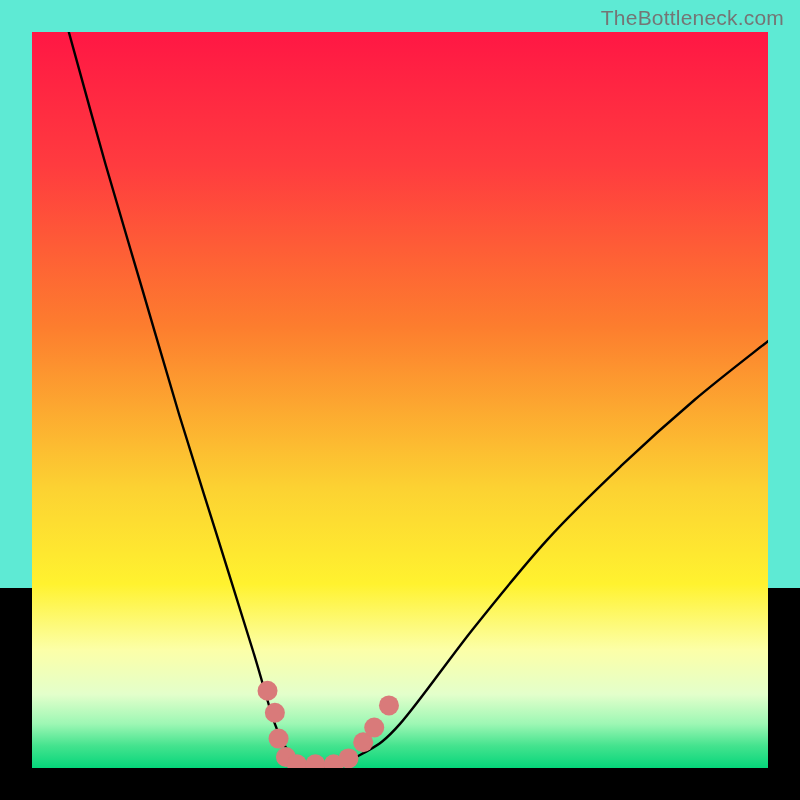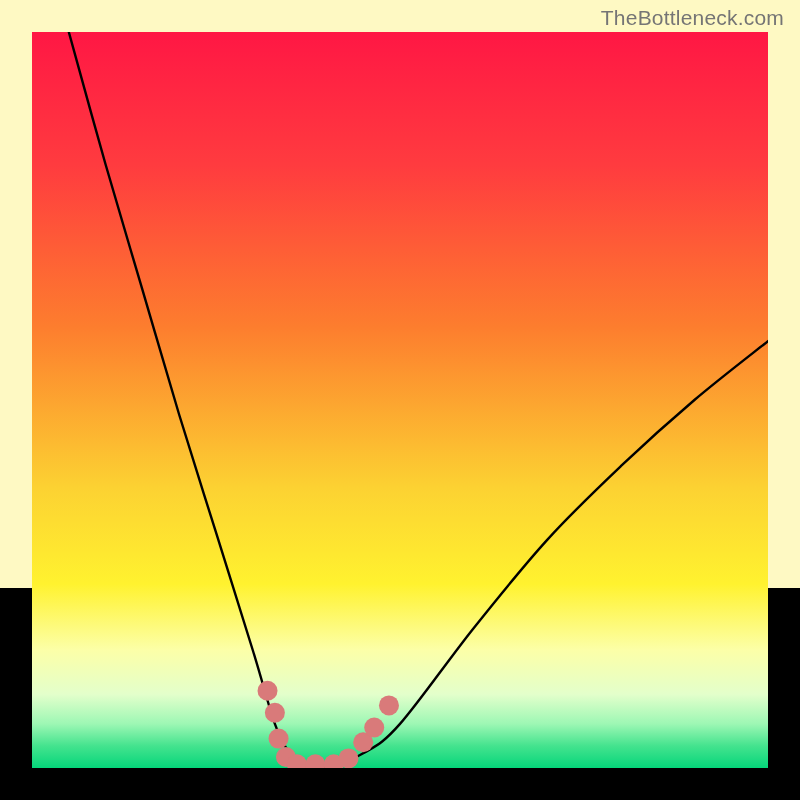--- a/index.html
+++ b/index.html
@@ -10,21 +10,21 @@
     background: #000;
     overflow: hidden;
     font-family: Arial, Helvetica, sans-serif;
   }
   .frame {
     position: absolute;
     left: 0;
     top: 0;
     width: 800px;
     height: 588px;
-    background: #fef9c3;
+    background: #5eead4;
   }
   .plot-area {
     position: absolute;
     left: 32px;
     top: 32px;
     width: 736px;
     height: 736px;
     overflow: hidden;
   }
   .gradient {

